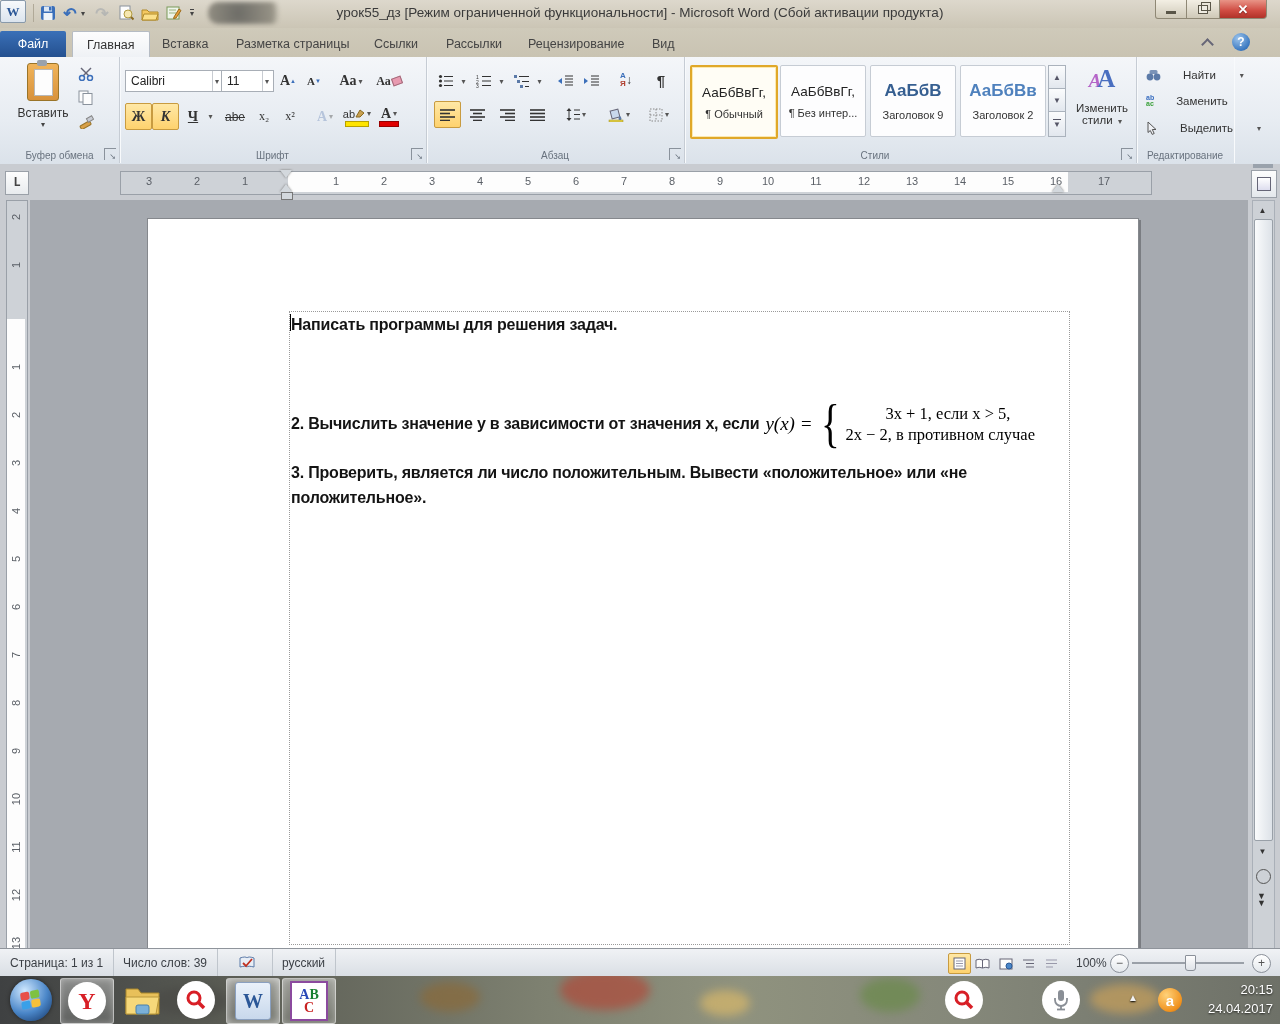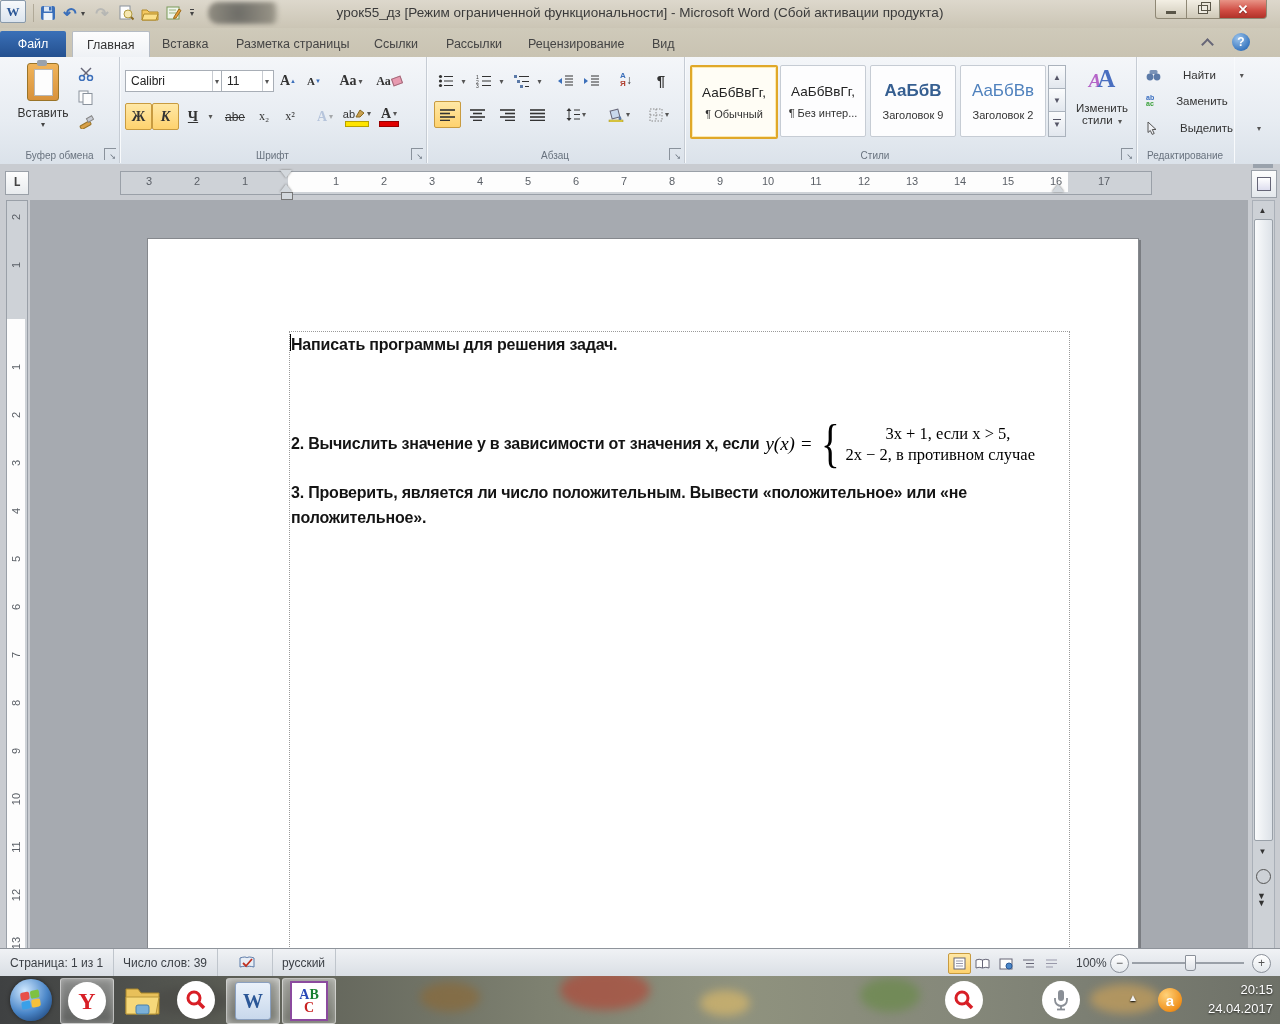--- a/index.html
+++ b/index.html
@@ -71,21 +71,21 @@
   .clip-board{width:30px;height:36px;background:linear-gradient(#f0b45a,#d8923c);border:1px solid #9a7428;border-radius:3px;position:relative;}
   .clip-board::before{content:"";position:absolute;left:9px;top:-4px;width:10px;height:6px;background:#9aa2ac;border-radius:2px;}
   .clip-board::after{content:"";position:absolute;left:6px;top:5px;width:17px;height:25px;background:#fdfdfd;border:1px solid #b8b8b8;}
 
   
   .stylecard{position:absolute;top:8px;width:84px;height:70px;background:#fdfdfe;border:1px solid #c6ccd4;
     border-radius:2px;display:flex;flex-direction:column;align-items:center;justify-content:center;}
   .stylecard.selected{border:2px solid #e0a829;background:#fffdf5;box-shadow:inset 0 0 0 1px #fce9b0;}
   .stylecard .prev{font-size:13.5px;color:#222;}
   .stylecard .prev.h1{font-size:17px;font-weight:bold;color:#365f91;}
-  .stylecard .prev.h2{font-size:17px;font-weight:normal;color:#4f81bd;}
+  .stylecard .prev.h2{font-size:17px;font-weight:bold;color:#4f81bd;}
   .stylecard .nm{font-size:11px;color:#333;margin-top:8px;white-space:nowrap;}
   .sscroll{position:absolute;width:16px;height:22px;background:linear-gradient(#fbfcfd,#e2e7ee);
     border:1px solid #aab2bc;display:flex;align-items:center;justify-content:center;font-size:8px;color:#556;}
 
   
   .editrow{position:absolute;left:10px;display:flex;align-items:center;font-size:11.5px;color:#333;gap:22px;}
 
   
   #docarea{position:absolute;left:0;top:164px;width:1280px;height:784px;background:#a6aab0;overflow:hidden;}
   #band-top{position:absolute;left:0;top:0;width:1280px;height:36px;background:#c9ccd1;}
@@ -105,21 +105,21 @@
   .vnums{position:absolute;left:0;width:18px;display:flex;flex-direction:column;}
   .vcell{height:48px;display:flex;align-items:center;justify-content:center;font-size:11px;color:#5a5f66;transform:rotate(-90deg);}
   .ind-marker{position:absolute;width:0;height:0;}
   #ind-first{left:280px;top:6px;border-left:6px solid transparent;border-right:6px solid transparent;border-top:8px solid #d3d8dd;filter:drop-shadow(0 0 1px #777);}
   #ind-hang{left:280px;top:20px;border-left:6px solid transparent;border-right:6px solid transparent;border-bottom:8px solid #d3d8dd;filter:drop-shadow(0 0 1px #777);}
   #ind-box{left:281px;top:28px;width:10px;height:6px;background:#d3d8dd;border:1px solid #777;}
   #ind-right{left:1052px;top:20px;border-left:6px solid transparent;border-right:6px solid transparent;border-bottom:8px solid #d3d8dd;filter:drop-shadow(0 0 1px #777);}
 
   
   #page{position:absolute;left:147px;top:54px;width:990px;height:730px;background:#fff;
-    border:1px solid #85888d;box-shadow:2px 2px 0 rgba(40,42,46,.35);margin-top:20px;}
+    border:1px solid #85888d;box-shadow:2px 2px 0 rgba(40,42,46,.35);}
   #textbound{position:absolute;left:141px;top:92px;width:779px;height:632px;border:1px dotted #9a9a9a;}
   #caret{position:absolute;left:142px;top:95px;width:1px;height:17px;background:#000;}
   .docline{position:absolute;left:143px;font-size:16px;font-weight:600;color:#141414;letter-spacing:-0.2px;white-space:nowrap;}
   #formula-row{position:absolute;left:143px;top:182px;display:flex;align-items:center;}
   #formula-lhs{font-family:"Liberation Serif",serif;font-style:italic;font-size:19px;font-weight:normal;margin:0 6px 0 6px;letter-spacing:0;}
   #formula-brace{font-family:"Liberation Serif",serif;font-size:52px;font-weight:300;line-height:46px;margin-right:2px;transform:scaleX(.75);}
   .case-line{font-family:"Liberation Serif",serif;font-size:16.5px;font-weight:500;letter-spacing:0;white-space:nowrap;line-height:21px;}
   .case-line.first{padding-left:40px;}
 
   

